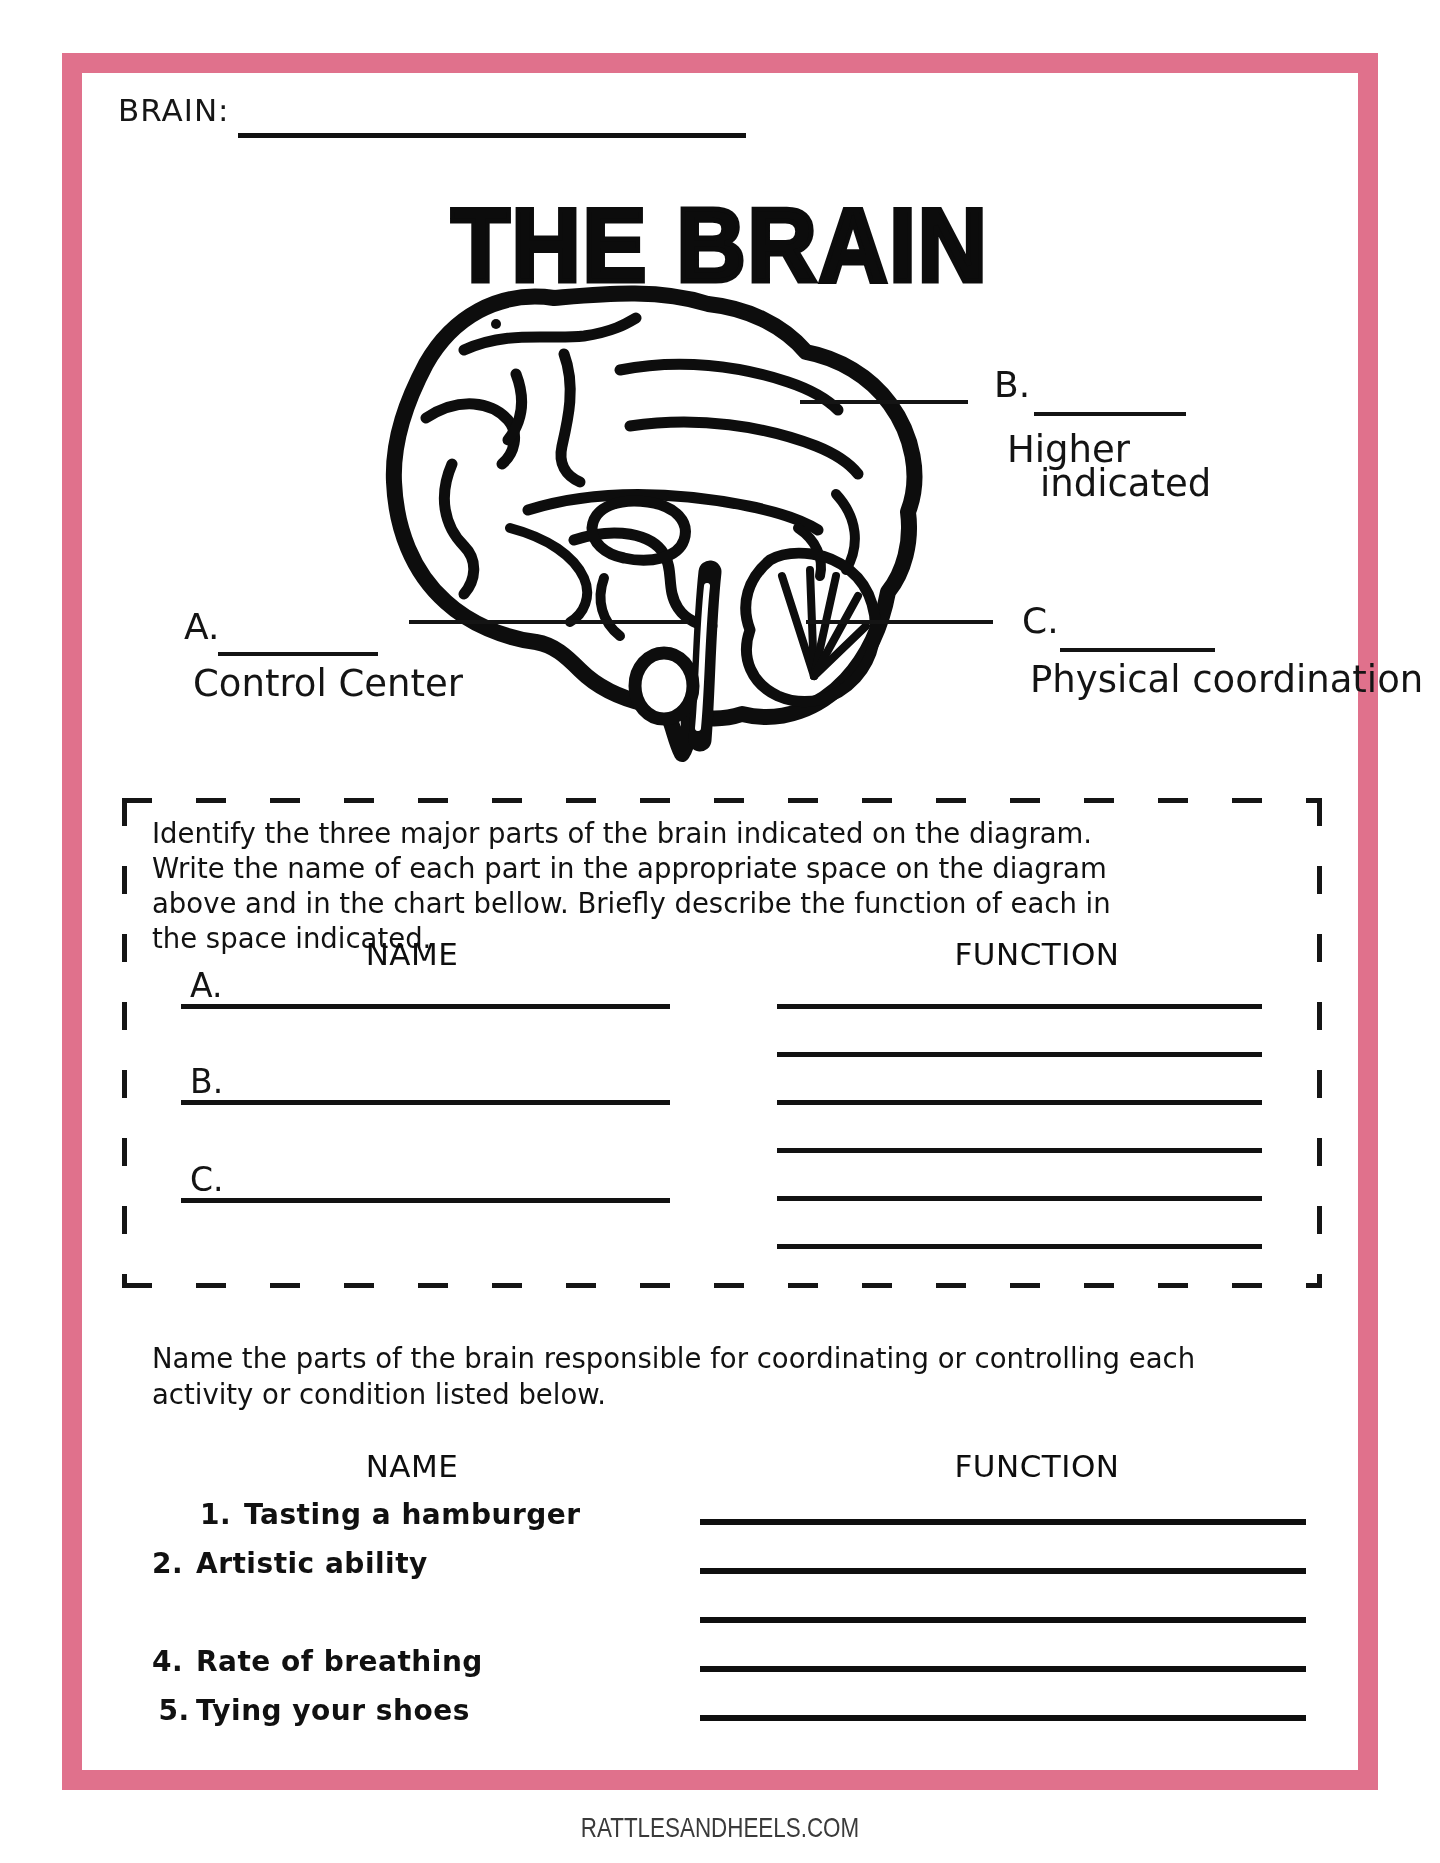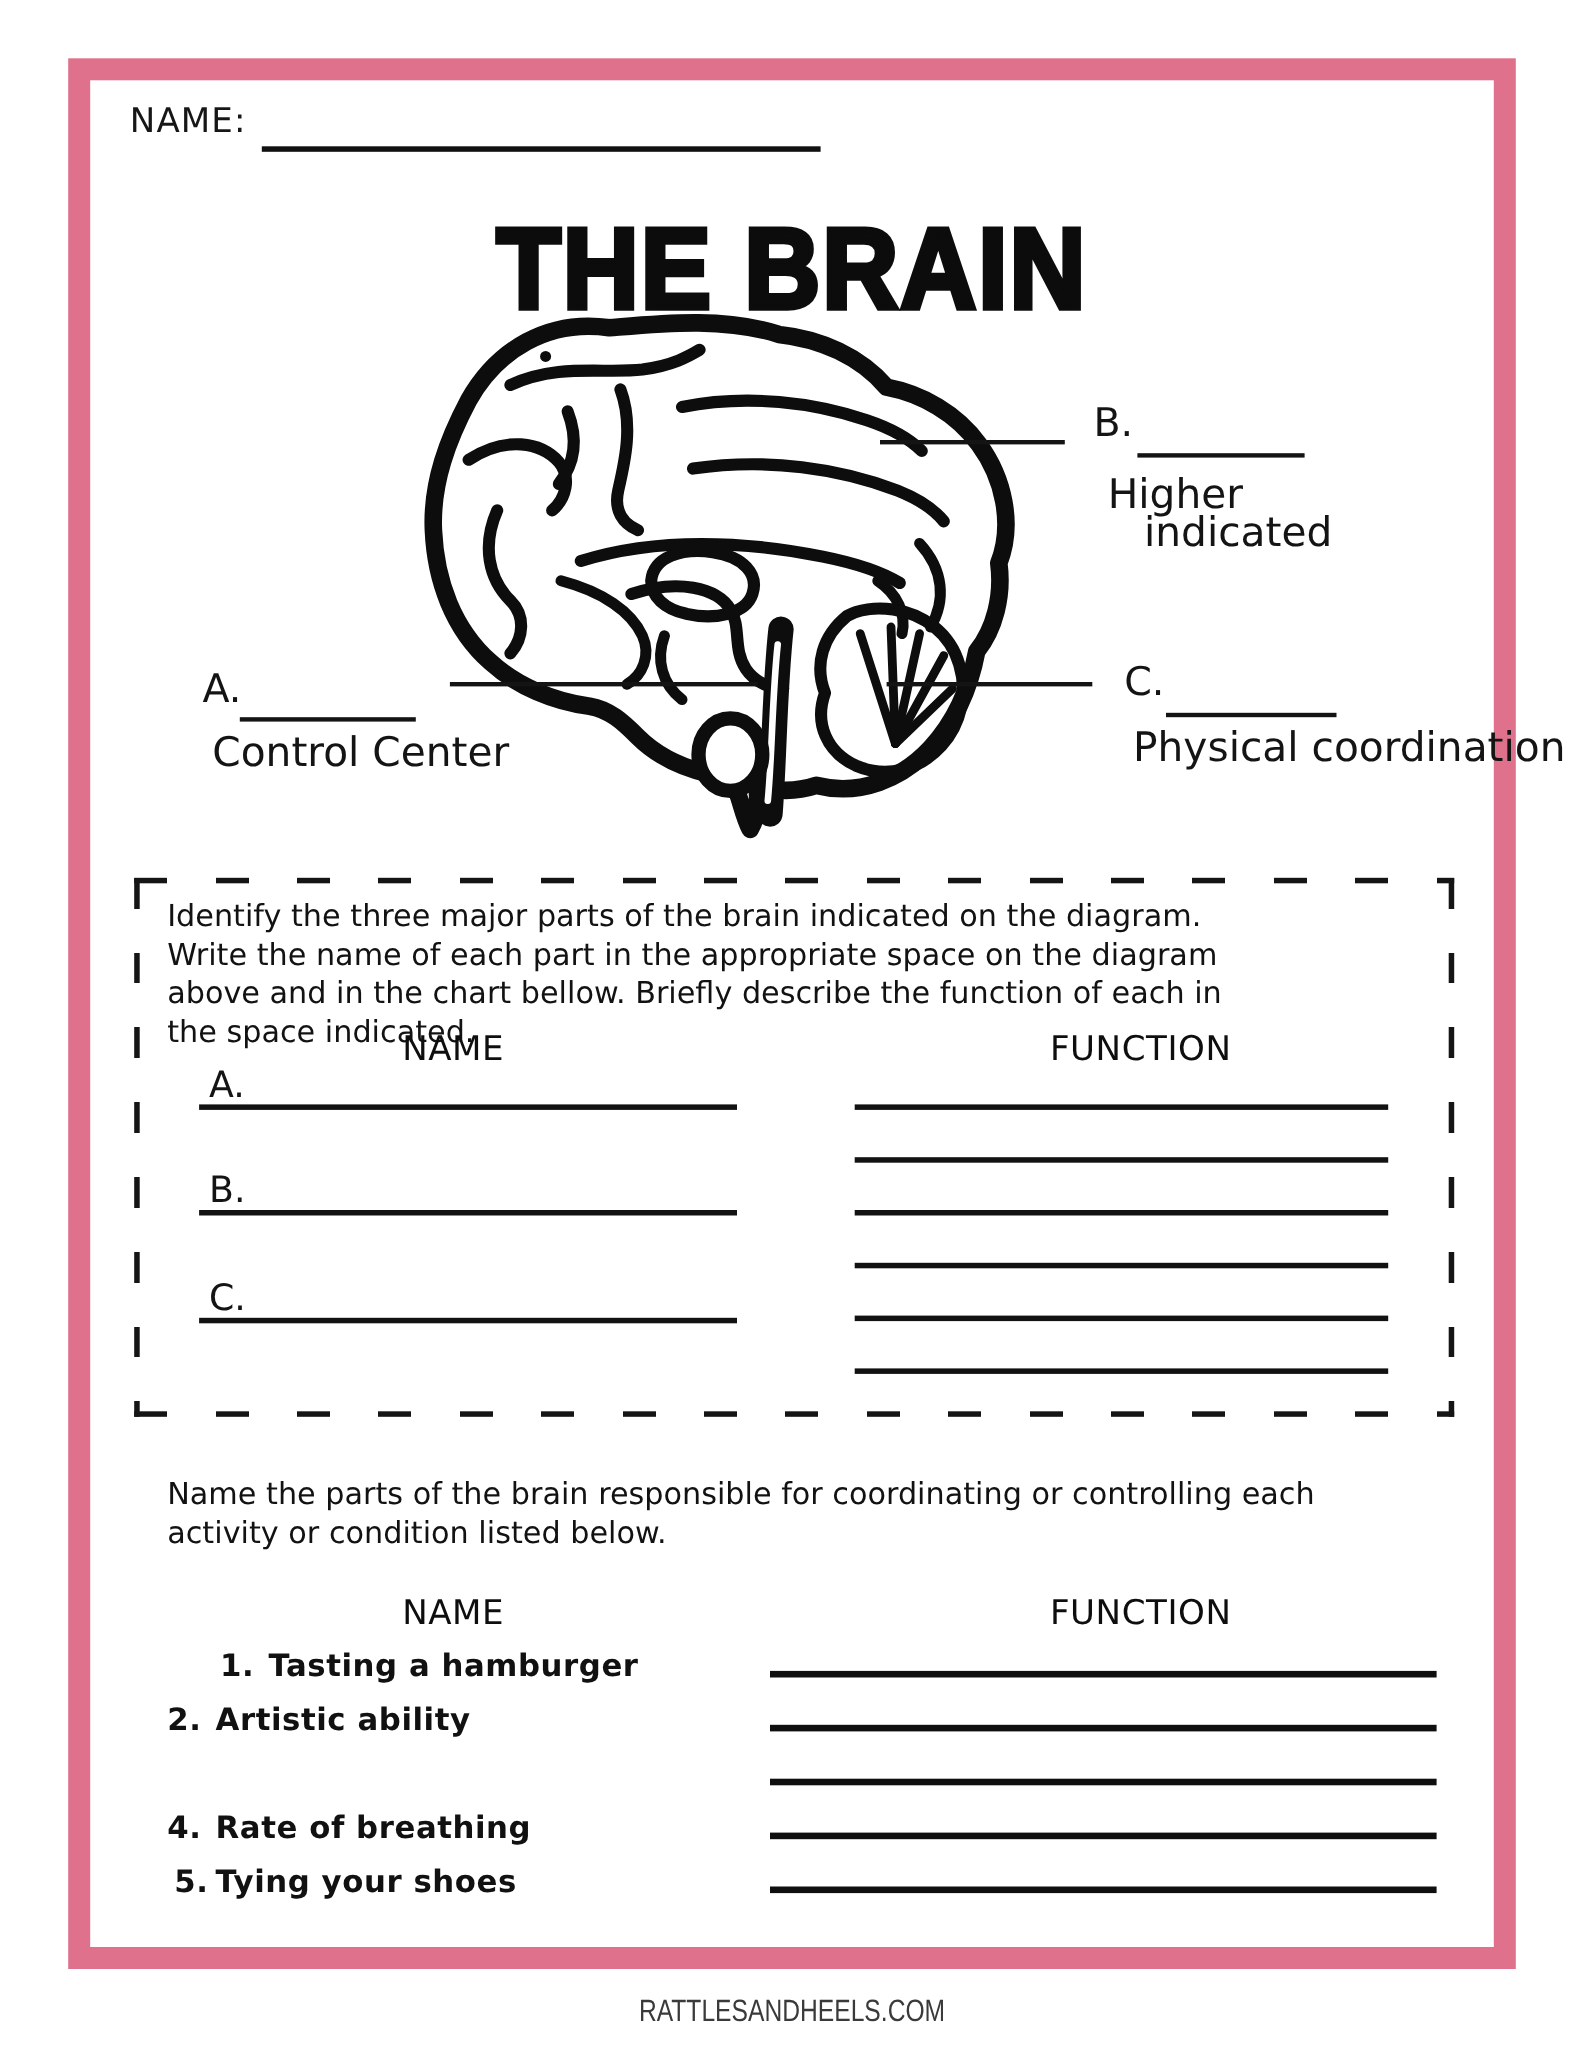--- a/index.html
+++ b/index.html
@@ -130,21 +130,21 @@
     transform:scaleX(0.8);
   }
 </style>
 </head>
 <body>
 
 <div class="sheet">
 
   <div class="frame"></div>
 
-  <div class="name-label">NAME:</div>
+  <div class="name-label">BRAIN:</div>
   <div class="name-line"></div>
 
   <div class="title">THE BRAIN</div>
 
   <svg class="brain-svg" viewBox="0 0 562 492" aria-hidden="true">
     <g fill="none" stroke="#0d0d0d" stroke-linecap="round" stroke-linejoin="round">
       <path fill="#ffffff" stroke-width="16" d="M186 22 C130 14 84 42 58 88 C40 122 24 162 26 206 C28 252 44 296 78 326 C102 348 136 362 168 366 C186 369 198 380 212 394 C228 410 252 422 278 428 C290 431 298 436 302 444 C306 454 308 466 314 478 C320 468 322 452 320 438 C336 444 356 444 374 438 C414 448 452 432 478 404 C502 378 514 348 520 316 C536 296 544 266 540 236 C554 200 544 158 522 128 C502 100 470 82 438 76 C414 48 378 32 340 28 C290 12 234 18 186 22 Z"></path>
       <circle cx="128" cy="48" r="5" fill="#0d0d0d" stroke="none"></circle>
       <path stroke-width="11" d="M96 74 C140 54 180 64 216 60 C244 56 258 48 268 42"></path>
       <path stroke-width="11" d="M58 142 C92 120 124 126 140 144 C152 158 146 178 134 188"></path>

